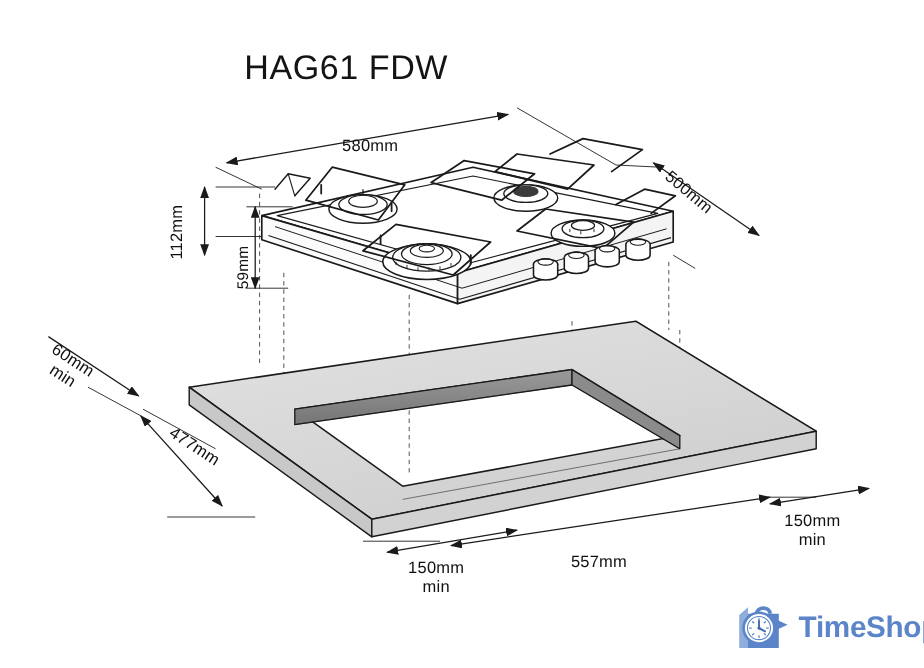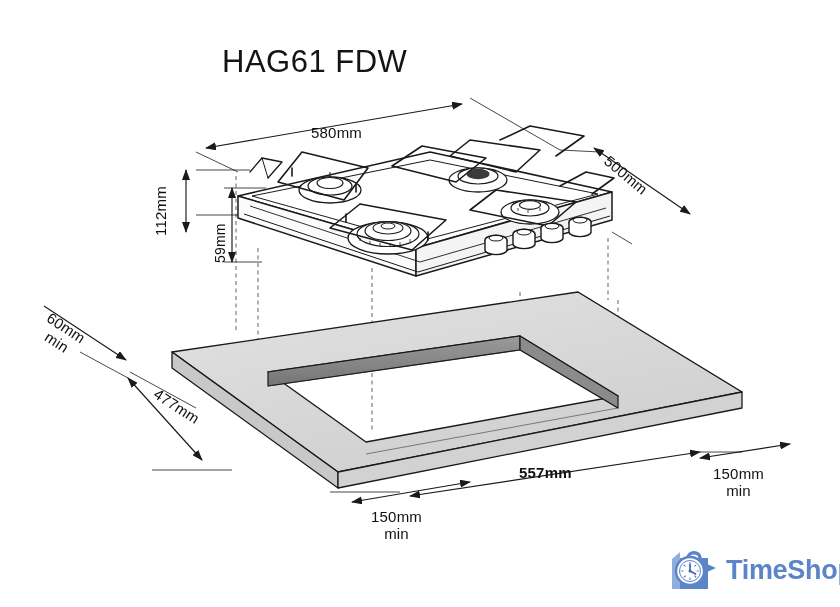--- a/index.html
+++ b/index.html
@@ -49,21 +49,21 @@
   }
   .dim-label.two-line {
     text-align: center;
   }
   .dim-580 { left: 311px; top: 124px; }
   .dim-500 { left: 612px; top: 152px; transform: rotate(40deg); transform-origin: left top; }
   .dim-112 { left: 152px; top: 236px; transform: rotate(-90deg); transform-origin: left top; }
   .dim-59  { left: 212px; top: 263px; transform: rotate(-90deg); transform-origin: left top; font-size: 14px; }
   .dim-60  { left: 53px;  top: 309px; transform: rotate(33deg); transform-origin: left top; }
   .dim-477 { left: 160px; top: 385px; transform: rotate(33deg); transform-origin: left top; }
-  .dim-557 { left: 519px; top: 464px; font-weight: bold; }
+  .dim-557 { left: 519px; top: 502px; }
   .dim-150-left  { left: 371px; top: 508px; }
   .dim-150-right { left: 713px; top: 465px; }
 
   .logo-wrap {
     position: absolute;
     left: 668px;
     top: 547px;
     display: flex;
     align-items: center;
     gap: 6px;

